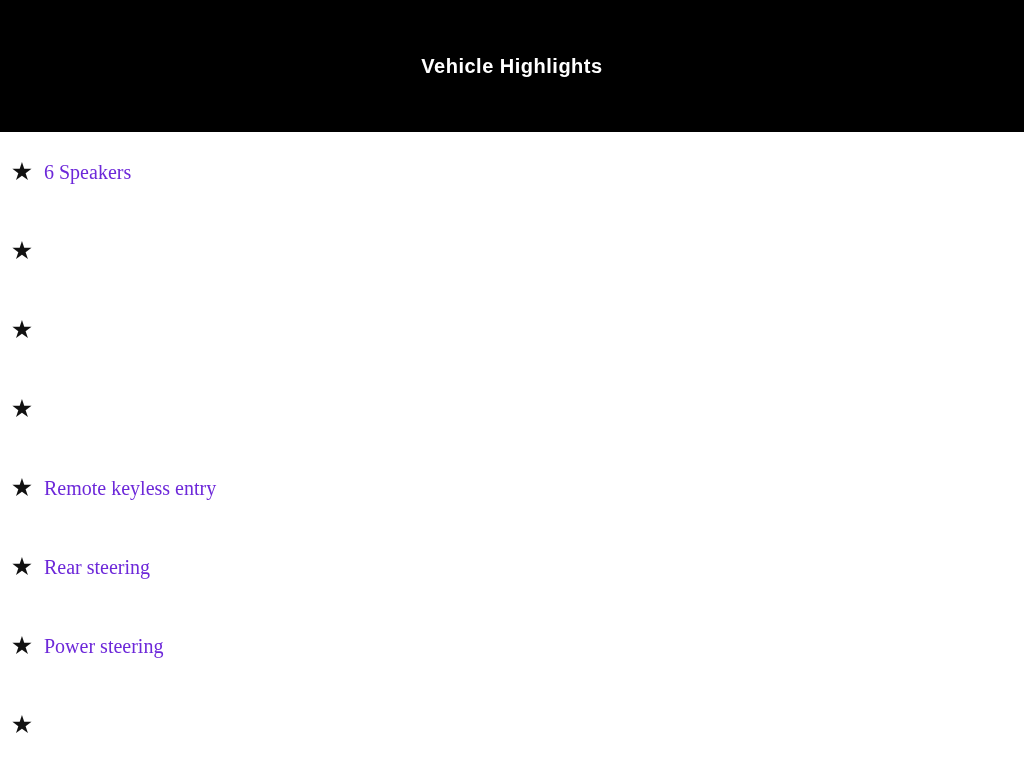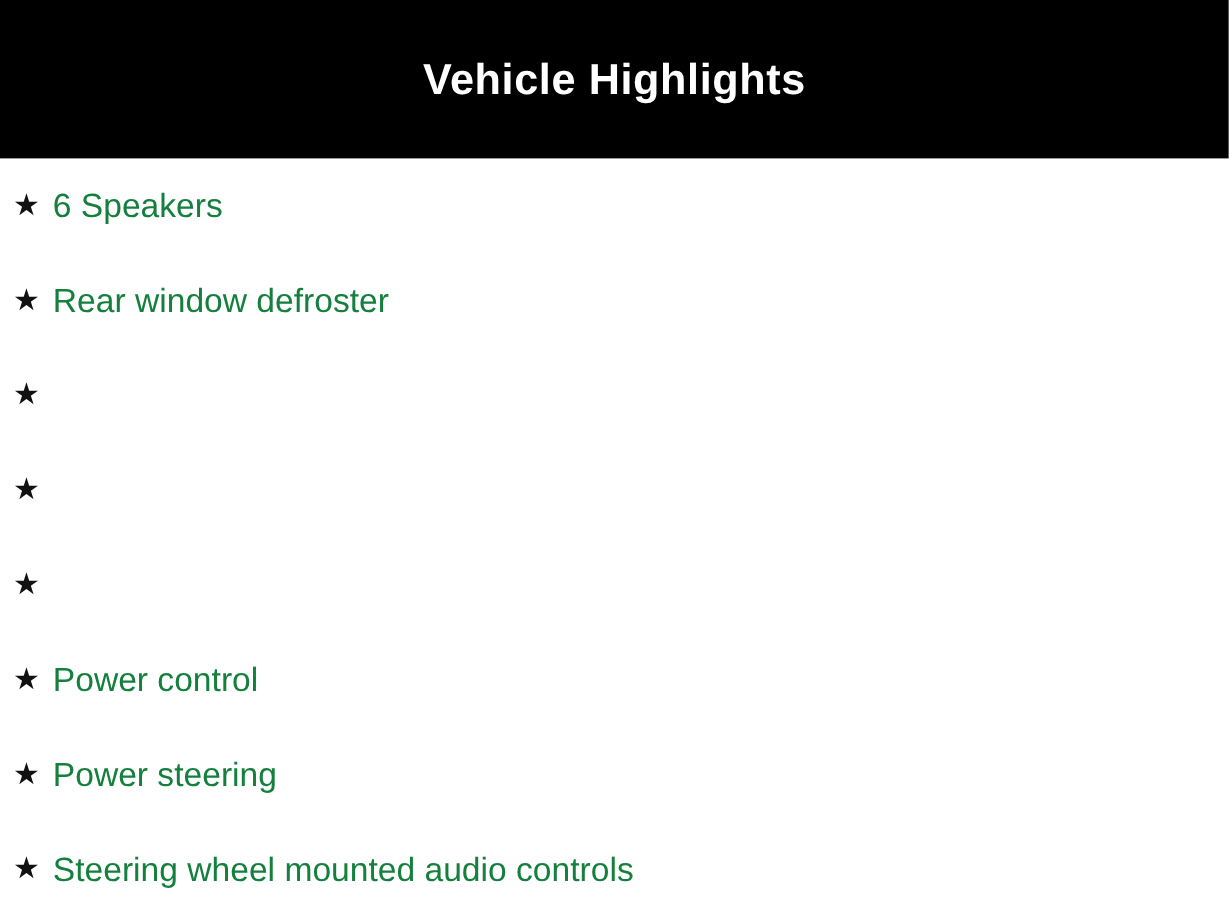--- a/index.html
+++ b/index.html
@@ -17,21 +17,21 @@
   .page-header {
     width: 100%;
     height: 132px;
     background: #000000;
     display: flex;
     align-items: center;
     justify-content: center;
   }
   .page-title {
     color: #ffffff;
-    font-size: 36px;
+    font-size: 20px;
     font-weight: 700;
     letter-spacing: 0.5px;
     margin: 16px;
   }
   .highlights-list {
     list-style: none;
     margin: 0;
     padding: 0;
   }
   .list-item {
@@ -43,55 +43,55 @@
   .star-icon {
     width: 24px;
     margin-right: 10px;
     font-size: 25px;
     line-height: 1;
     color: #111111;
     text-align: center;
     flex: 0 0 auto;
   }
   .list-item-label {
-    font-size: 28px;
-    color: #15803d;
+    font-size: 20px;
+    color: #6d28d9;
     line-height: 1.2;
+    font-family: Liberation Serif, serif;
   }
 </style>
 </head>
 <body>
 
 <header class="page-header">
   <h1 class="page-title">Vehicle Highlights</h1>
 </header>
 
 <ul class="highlights-list">
   <li class="list-item">
     <span class="star-icon">★</span>
     <span class="list-item-label">6 Speakers</span>
   </li>
   <li class="list-item">
     <span class="star-icon">★</span>
-    <span class="list-item-label">Rear window defroster</span>
   </li>
   <li class="list-item">
     <span class="star-icon">★</span>
   </li>
   <li class="list-item">
     <span class="star-icon">★</span>
   </li>
   <li class="list-item">
     <span class="star-icon">★</span>
+    <span class="list-item-label">Remote keyless entry</span>
   </li>
   <li class="list-item">
     <span class="star-icon">★</span>
-    <span class="list-item-label">Power control</span>
+    <span class="list-item-label">Rear steering</span>
   </li>
   <li class="list-item">
     <span class="star-icon">★</span>
     <span class="list-item-label">Power steering</span>
   </li>
   <li class="list-item">
     <span class="star-icon">★</span>
-    <span class="list-item-label">Steering wheel mounted audio controls</span>
   </li>
 </ul>
 
 </body></html>

